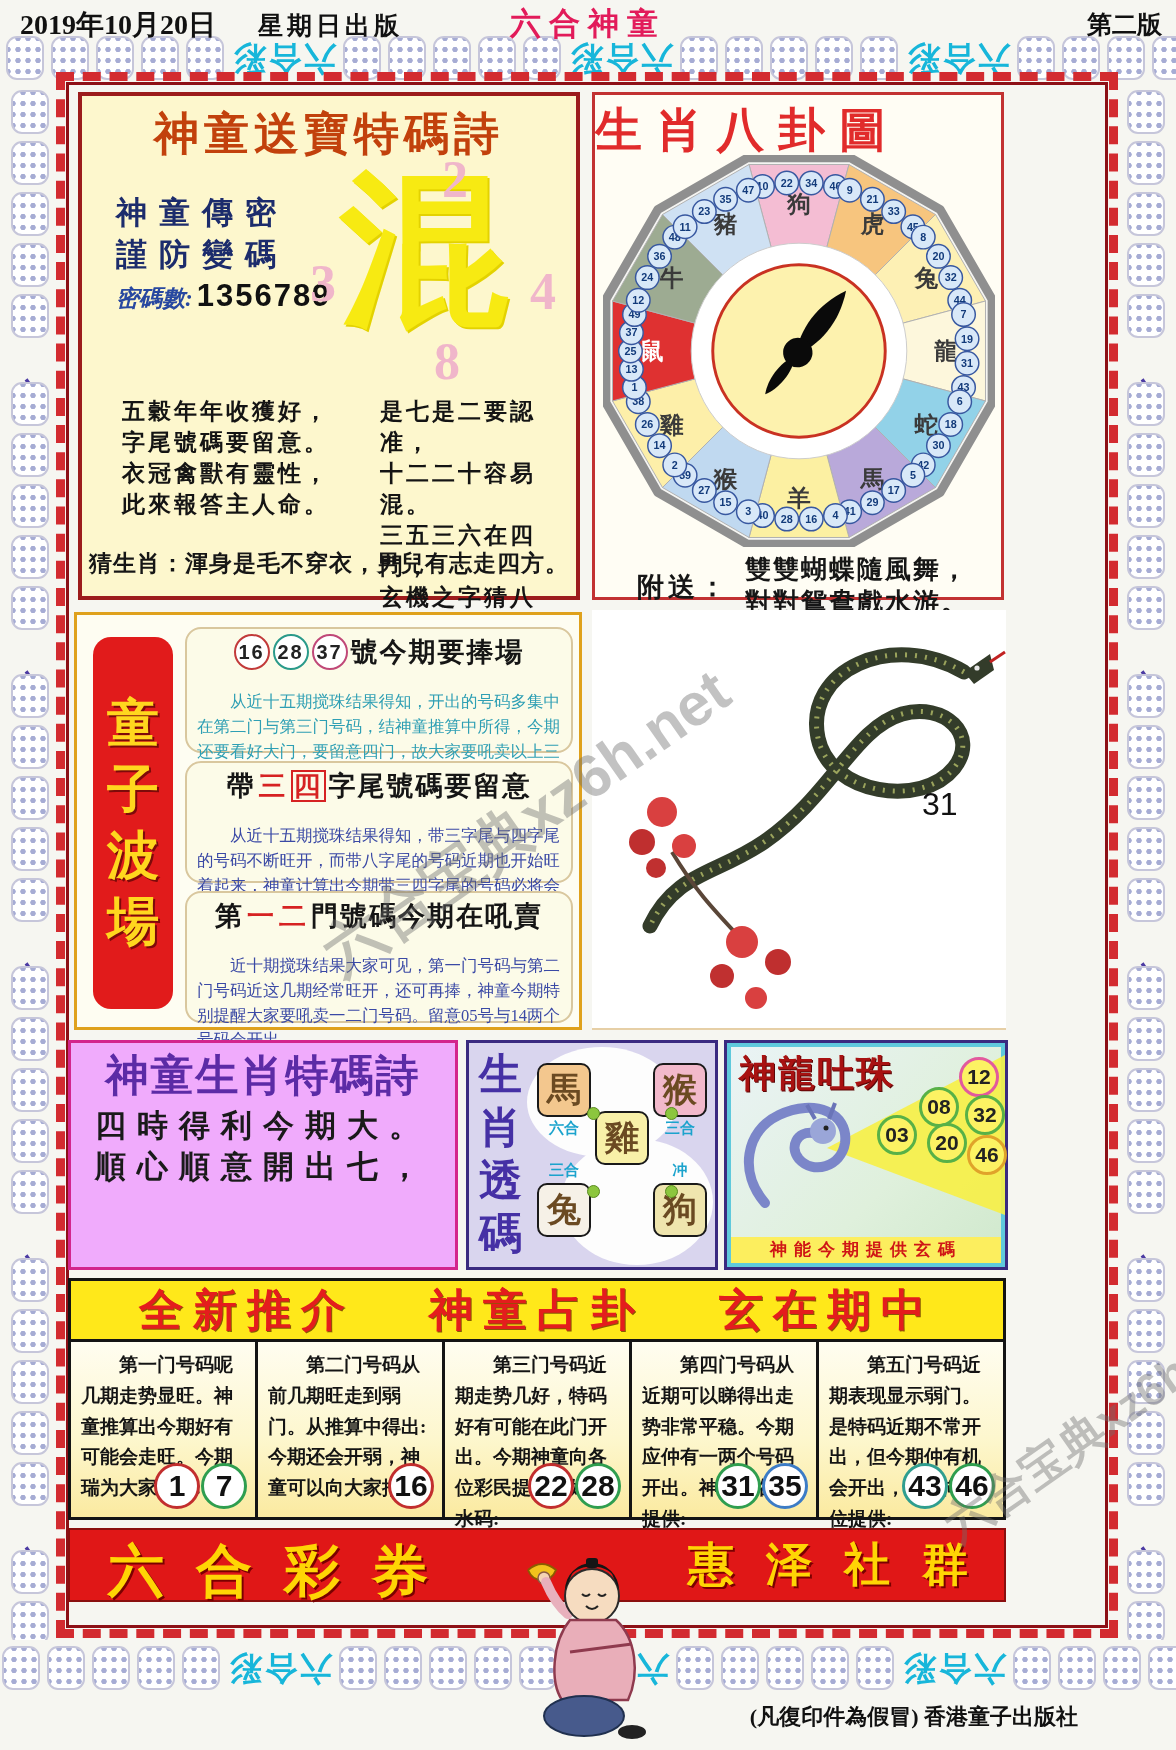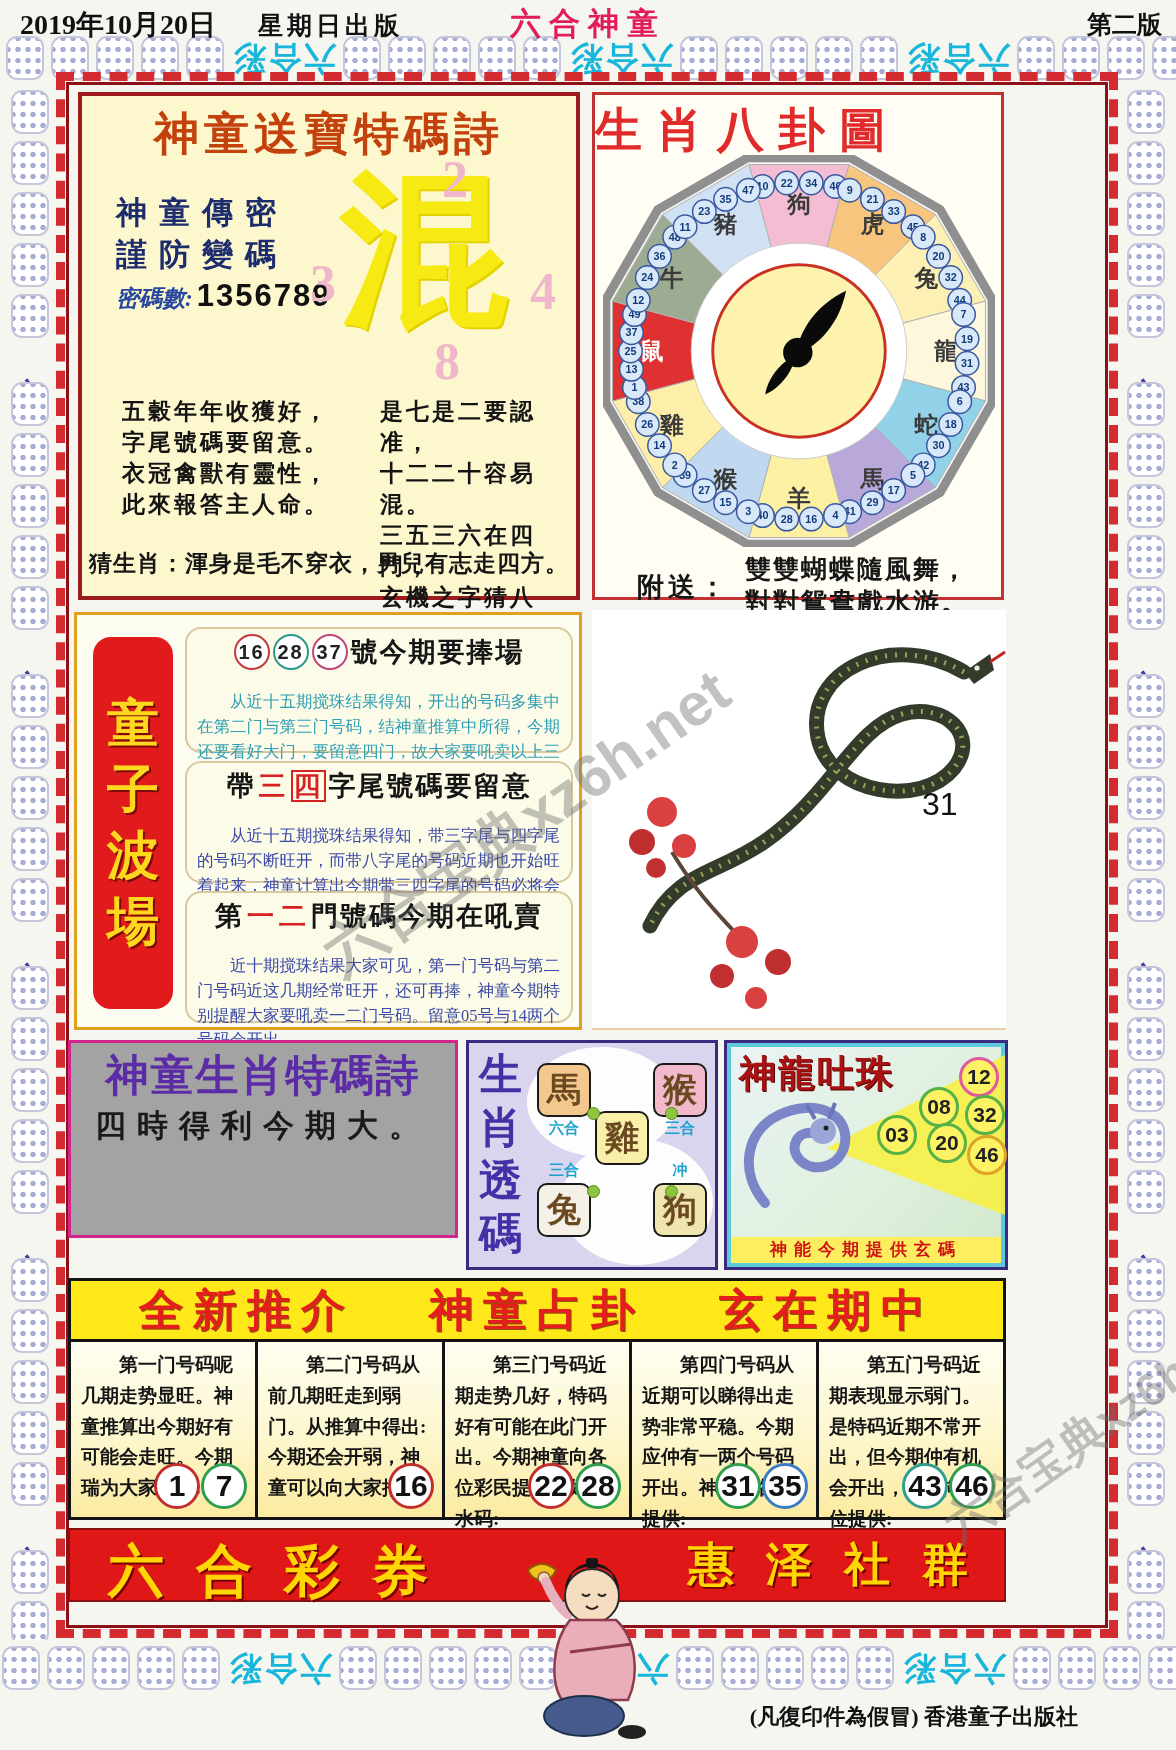--- a/index.html
+++ b/index.html
@@ -52,21 +52,21 @@
   .tipbox{position:absolute;left:108px;width:388px;background:#fcfbe8;border:2px solid #d9c79e;border-radius:16px;box-sizing:border-box;padding:5px 10px 4px}
   .tiphead{text-align:center;font-size:27px;font-weight:bold;color:#151515;letter-spacing:2px;display:flex;align-items:center;justify-content:center;gap:3px}
   .tball{display:inline-flex;flex:none;width:32px;height:32px;border-radius:50%;border:2px solid;background:#fff;align-items:center;justify-content:center;font-size:20px;font-weight:bold;color:#222;font-family:"Liberation Sans",sans-serif}
   .run-red{color:#d62222}
   .run-boxed{border:2px solid #d62222;line-height:1.05;padding:0 1px}
   .tipbody{margin-top:20px;font-size:16.5px;line-height:1.5;font-weight:normal;text-indent:2em}
   
   #boxSnake{left:592px;top:610px;width:414px;height:420px;background:#fff;border-bottom:2px solid #e6cfa6}
   .snake-num{position:absolute;left:330px;top:176px;font-size:32px;color:#111;font-family:"Liberation Sans",sans-serif}
   
-  #boxE{left:68px;top:1040px;width:390px;height:198px;background:#a3a3a3;border:3px solid #d3258c}
+  #boxE{left:68px;top:1040px;width:390px;height:230px;background:#f0abfc;border:3px solid #d3258c}
   .zp-title{position:absolute;top:4px;left:0;right:0;text-align:center;font-size:43px;font-weight:bold;color:#5c2ba6;letter-spacing:2px}
   .zp-lines{position:absolute;top:62px;left:0;right:0;text-align:center;font-size:31px;letter-spacing:11px;line-height:41px;color:#1a1a1a;font-weight:bold}
   
   #boxF{left:466px;top:1040px;width:252px;height:230px;background:#d9d5ee;border:3px solid #3a2a80}
   .tm-title{position:absolute;left:10px;top:10px;display:flex;flex-direction:column;gap:10px}
   .tm-title div{font-size:43px;font-weight:bold;color:#4530a5;line-height:1}
   .cloud{position:absolute;background:#fdfdfd;border-radius:50%}
   .tile{position:absolute;width:54px;height:54px;border:2px solid #1a1a1a;border-radius:10px;display:flex;align-items:center;justify-content:center;font-size:34px;font-weight:bold;color:#6b4a22;box-sizing:border-box}
   .tlabel{position:absolute;width:54px;text-align:center;font-size:15px;font-weight:bold;color:#1ba3cd}
   .gdot{position:absolute;width:11px;height:11px;border-radius:50%;background:#8cc63e;border:1px solid #5a8a20}
@@ -453,20 +453,21 @@
       <circle cx="130" cy="366" r="12" fill="#c03030"></circle>
         <circle cx="164" cy="388" r="11" fill="#d94040"></circle>
     </svg>
     <div class="snake-num">31</div>
   </div>
 
   <div class="box" id="boxE">
     <div class="zp-title">神童生肖特碼詩</div>
     <div class="zp-lines">
         <div>四時得利今期大。</div>
+        <div>順心順意開出七，</div>
       </div>
   </div>
 
   <div class="box" id="boxF">
     <div class="cloud" style="left:58px;top:4px;width:150px;height:110px"></div>
     <div class="cloud" style="left:92px;top:96px;width:152px;height:126px"></div>
     <div class="tm-title">
         <div>生</div>
         <div>肖</div>
         <div>透</div>

